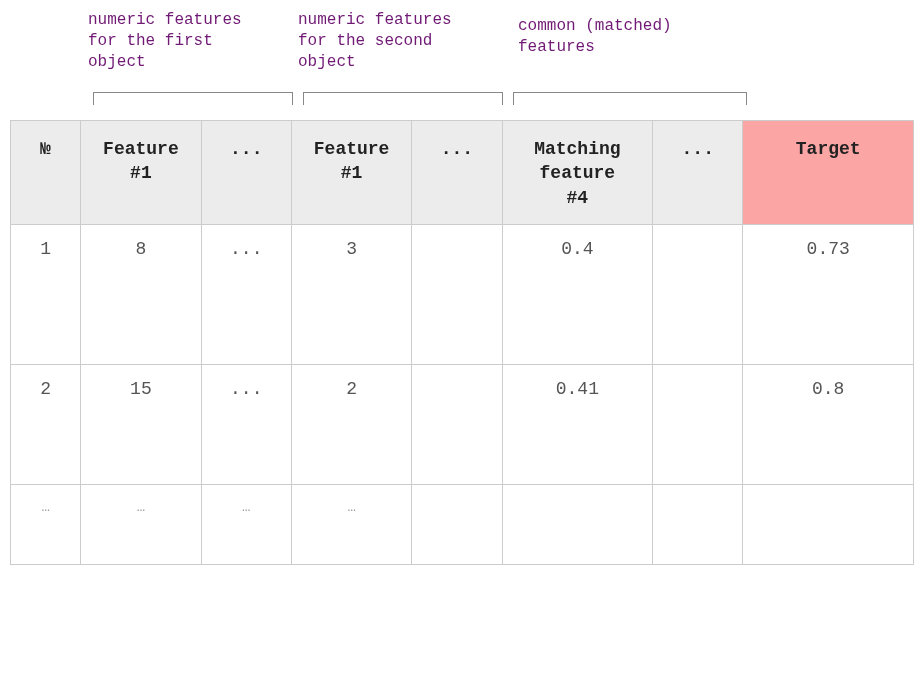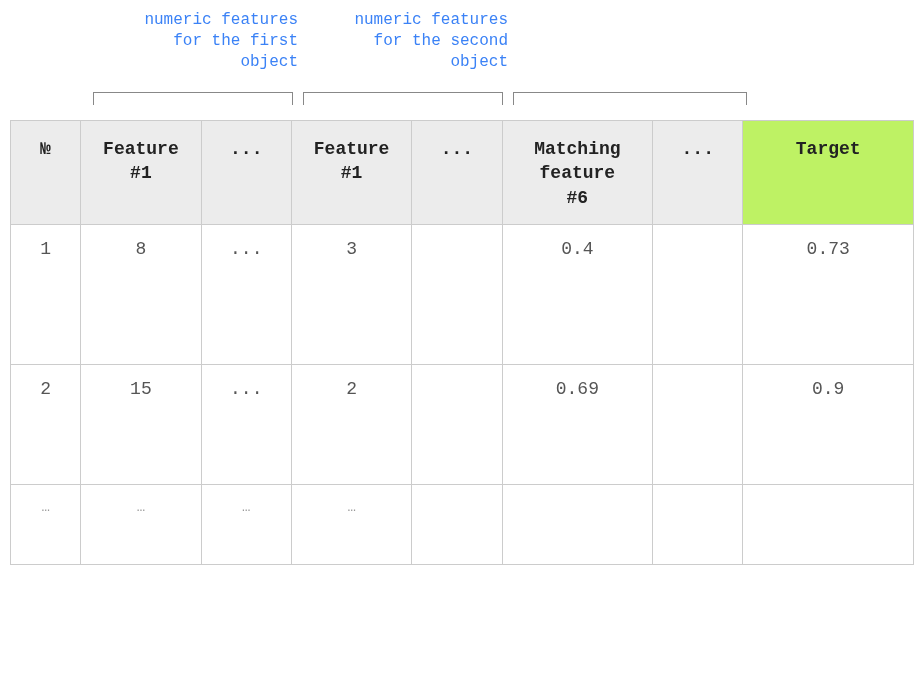--- a/index.html
+++ b/index.html
@@ -13,23 +13,23 @@
       padding: 10px 10px 10px 10px;
       width: 924px;
     }
     .annotations {
       position: relative;
       height: 110px;
       margin-left: 8px;
     }
     .annotation-label {
       position: absolute;
-      text-align: right;
+      text-align: left;
       font-size: 16px;
-      color: #3b82f6;
+      color: #701a75;
       line-height: 1.3;
       white-space: pre-line;
     }
     .bracket {
       position: absolute;
       border-top: 1px solid #888;
       height: 12px;
     }
     .bracket::before, .bracket::after {
       content: '';
@@ -56,21 +56,21 @@
       background: #ececec;
       font-weight: bold;
       font-size: 18px;
       color: #222;
       height: 90px;
       vertical-align: top;
       padding-top: 16px;
       line-height: 1.35;
     }
     th.target {
-      background: #bef264;
+      background: #fca5a5;
     }
     td {
       font-size: 18px;
       color: #555;
       font-family: 'Consolas', 'Courier New', monospace;
     }
     tr.data-row td {
       height: 140px;
     }
     tr.data-row-short td {
@@ -93,20 +93,22 @@
 </head>
 <body>
 
 <div class="annotations">
   <div class="annotation-label" style="left:70px; width:210px; top:0;">numeric features
 for the first
 object</div>
   <div class="annotation-label" style="left:280px; width:210px; top:0;">numeric features
 for the second
 object</div>
+  <div class="annotation-label" style="left:500px; width:240px; top:6px;">common (matched)
+features</div>
 
   <div class="bracket" style="left:75px; width:200px; top:82px;"></div>
   <div class="bracket" style="left:285px; width:200px; top:82px;"></div>
   <div class="bracket" style="left:495px; width:234px; top:82px;"></div>
 </div>
 
 <table>
   <colgroup>
     <col class="col-num">
     <col class="col-f1a">
@@ -121,21 +123,21 @@
     <tr>
       <th>№</th>
       <th style="white-space:pre-line">Feature
 #1</th>
       <th>...</th>
       <th style="white-space:pre-line">Feature
 #1</th>
       <th>...</th>
       <th style="white-space:pre-line">Matching
 feature
-#6</th>
+#4</th>
       <th>...</th>
       <th class="target">Target</th>
     </tr>
   </thead>
   <tbody>
     <tr class="data-row">
       <td>1</td>
       <td>8</td>
       <td>...</td>
       <td>3</td>
@@ -143,23 +145,23 @@
       <td>0.4</td>
       <td></td>
       <td>0.73</td>
     </tr>
     <tr class="data-row-short">
       <td>2</td>
       <td>15</td>
       <td>...</td>
       <td>2</td>
       <td></td>
-      <td>0.69</td>
+      <td>0.41</td>
       <td></td>
-      <td>0.9</td>
+      <td>0.8</td>
     </tr>
     <tr class="ellipsis-row">
       <td>…</td>
       <td>…</td>
       <td>…</td>
       <td>…</td>
       <td></td>
       <td></td>
       <td></td>
       <td></td>

